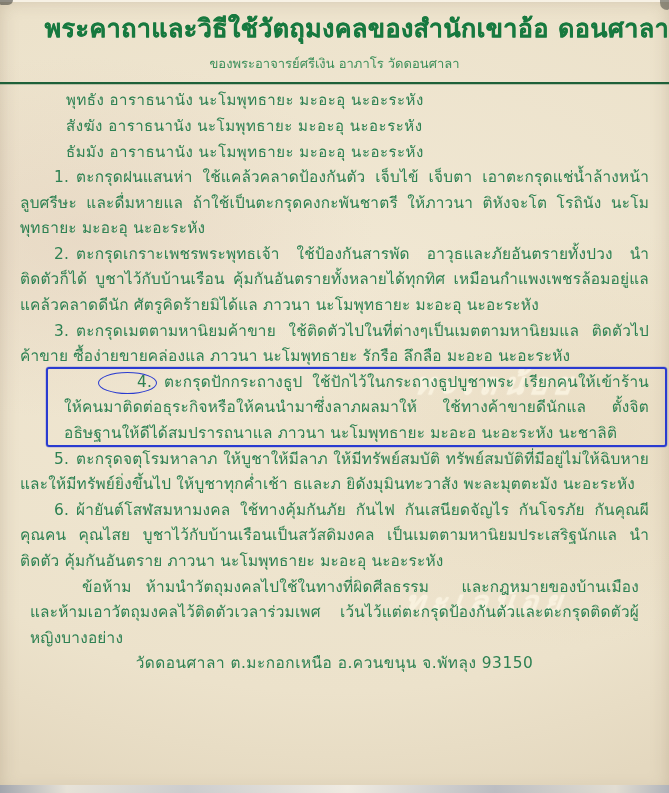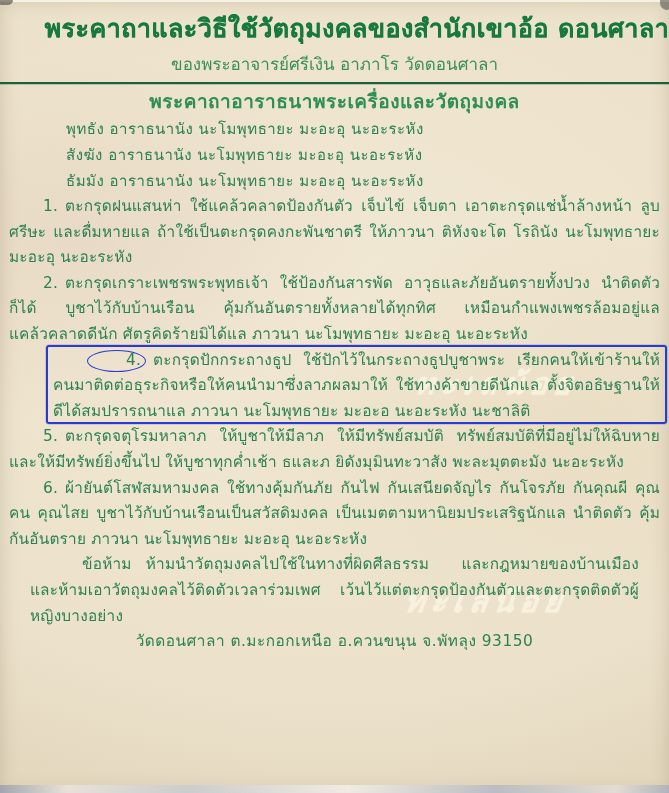--- a/index.html
+++ b/index.html
@@ -42,38 +42,38 @@
   .content{position:relative;z-index:1;padding-top:13px;}
 
   .title{
     margin:0;text-align:right;
     font-size:25px;line-height:31px;font-weight:bold;
     color:#17793f;letter-spacing:.5px;
     text-shadow:.4px 0 0 #17793f;
   }
   .subtitle{
     margin:11px 0 0;text-align:center;
-    font-size:17px;line-height:18px;color:#3c8f5a;
+    font-size:13px;line-height:18px;color:#3c8f5a;
   }
   .rule{
     margin:9px 0 0;border:0;
     border-top:2.5px solid #1e6039;
     box-shadow:0 1px 0 rgba(30,96,57,.25);
   }
   .section-title{
     margin:5px 0 0;text-align:center;
     font-size:19px;line-height:24px;font-weight:bold;
     color:#2e8e54;letter-spacing:.5px;
   }
   .invocations{margin:3px 0 0 66px;font-size:15px;}
   .invocation{line-height:26px;white-space:nowrap;letter-spacing:.5px;}
 
   .body-text{font-size:15.4px;}
   .item{
-    margin:0;padding:0 9px;
+    margin:0;padding:0 20px;
     line-height:25.6px;
     text-align:justify;text-indent:34px;
     letter-spacing:.2px;
   }
   .item .num{margin-right:7px;}
   .prohibition{
     margin:0;padding:0 30px;
     line-height:25.6px;text-align:justify;text-indent:52px;
     letter-spacing:.2px;
   }
@@ -109,34 +109,34 @@
   <span class="bleed one">ทะเลน้อย</span>
   <span class="bleed two">ทะเลน้อย</span>
 
   <div class="content">
 
     <h1 class="title">พระคาถาและวิธีใช้วัตถุมงคลของสำนักเขาอ้อ ดอนศาลา</h1>
     <p class="subtitle">ของพระอาจารย์ศรีเงิน อาภาโร วัดดอนศาลา</p>
 
     <hr class="rule">
 
-    <h2 class="section-title">พระคาถาอาราธนาพระเครื่องและวัตถุมงคล</h2>
 
     <div class="invocations">
       <div class="invocation">พุทธัง อาราธนานัง นะโมพุทธายะ มะอะอุ นะอะระหัง</div>
       <div class="invocation">สังฆัง อาราธนานัง นะโมพุทธายะ มะอะอุ นะอะระหัง</div>
       <div class="invocation">ธัมมัง อาราธนานัง นะโมพุทธายะ มะอะอุ นะอะระหัง</div>
     </div>
 
     <div class="body-text">
 
       <p class="item"><span class="num">1.</span><span>ตะกรุดฝนแสนห่า ใช้แคล้วคลาดป้องกันตัว เจ็บไข้ เจ็บตา เอาตะกรุดแช่น้ำล้างหน้า ลูบศรีษะ และดื่มหายแล ถ้าใช้เป็นตะกรุดคงกะพันชาตรี ให้ภาวนา ติหังจะโต โรถินัง นะโมพุทธายะ มะอะอุ นะอะระหัง</span></p>
 
       <p class="item"><span class="num">2.</span><span>ตะกรุดเกราะเพชรพระพุทธเจ้า ใช้ป้องกันสารพัด อาวุธและภัยอันตรายทั้งปวง นำติดตัวก็ได้ บูชาไว้กับบ้านเรือน คุ้มกันอันตรายทั้งหลายได้ทุกทิศ เหมือนกำแพงเพชรล้อมอยู่แล แคล้วคลาดดีนัก ศัตรูคิดร้ายมิได้แล ภาวนา นะโมพุทธายะ มะอะอุ นะอะระหัง</span></p>
 
+      <p class="item"><span class="num">3.</span><span>ตะกรุดเมตตามหานิยมค้าขาย ใช้ติดตัวไปในที่ต่างๆเป็นเมตตามหานิยมแล ติดตัวไปค้าขาย ซื้อง่ายขายคล่องแล ภาวนา นะโมพุทธายะ รักรือ ลึกลือ มะอะอ นะอะระหัง</span></p>
 
       <div class="hl-wrap">
         <div class="hl-border"></div>
         <p class="item"><span class="num circled">4.</span><span>ตะกรุดปักกระถางธูป ใช้ปักไว้ในกระถางธูปบูชาพระ เรียกคนให้เข้าร้านให้คนมาติดต่อธุระกิจหรือให้คนนำมาซึ่งลาภผลมาให้ ใช้ทางค้าขายดีนักแล ตั้งจิตอธิษฐานให้ดีได้สมปรารถนาแล ภาวนา นะโมพุทธายะ มะอะอ นะอะระหัง นะชาลิติ</span></p>
       </div>
 
       <p class="item"><span class="num">5.</span><span>ตะกรุดจตุโรมหาลาภ ให้บูชาให้มีลาภ ให้มีทรัพย์สมบัติ ทรัพย์สมบัติที่มีอยู่ไม่ให้ฉิบหาย และให้มีทรัพย์ยิ่งขึ้นไป ให้บูชาทุกค่ำเช้า ธและภ ยิดังมุมินทะวาสัง พะละมุตตะมัง นะอะระหัง</span></p>
 
       <p class="item"><span class="num">6.</span><span>ผ้ายันต์โสฬสมหามงคล ใช้ทางคุ้มกันภัย กันไฟ กันเสนียดจัญไร กันโจรภัย กันคุณผี คุณคน คุณไสย บูชาไว้กับบ้านเรือนเป็นสวัสดิมงคล เป็นเมตตามหานิยมประเสริฐนักแล นำติดตัว คุ้มกันอันตราย ภาวนา นะโมพุทธายะ มะอะอุ นะอะระหัง</span></p>
 

